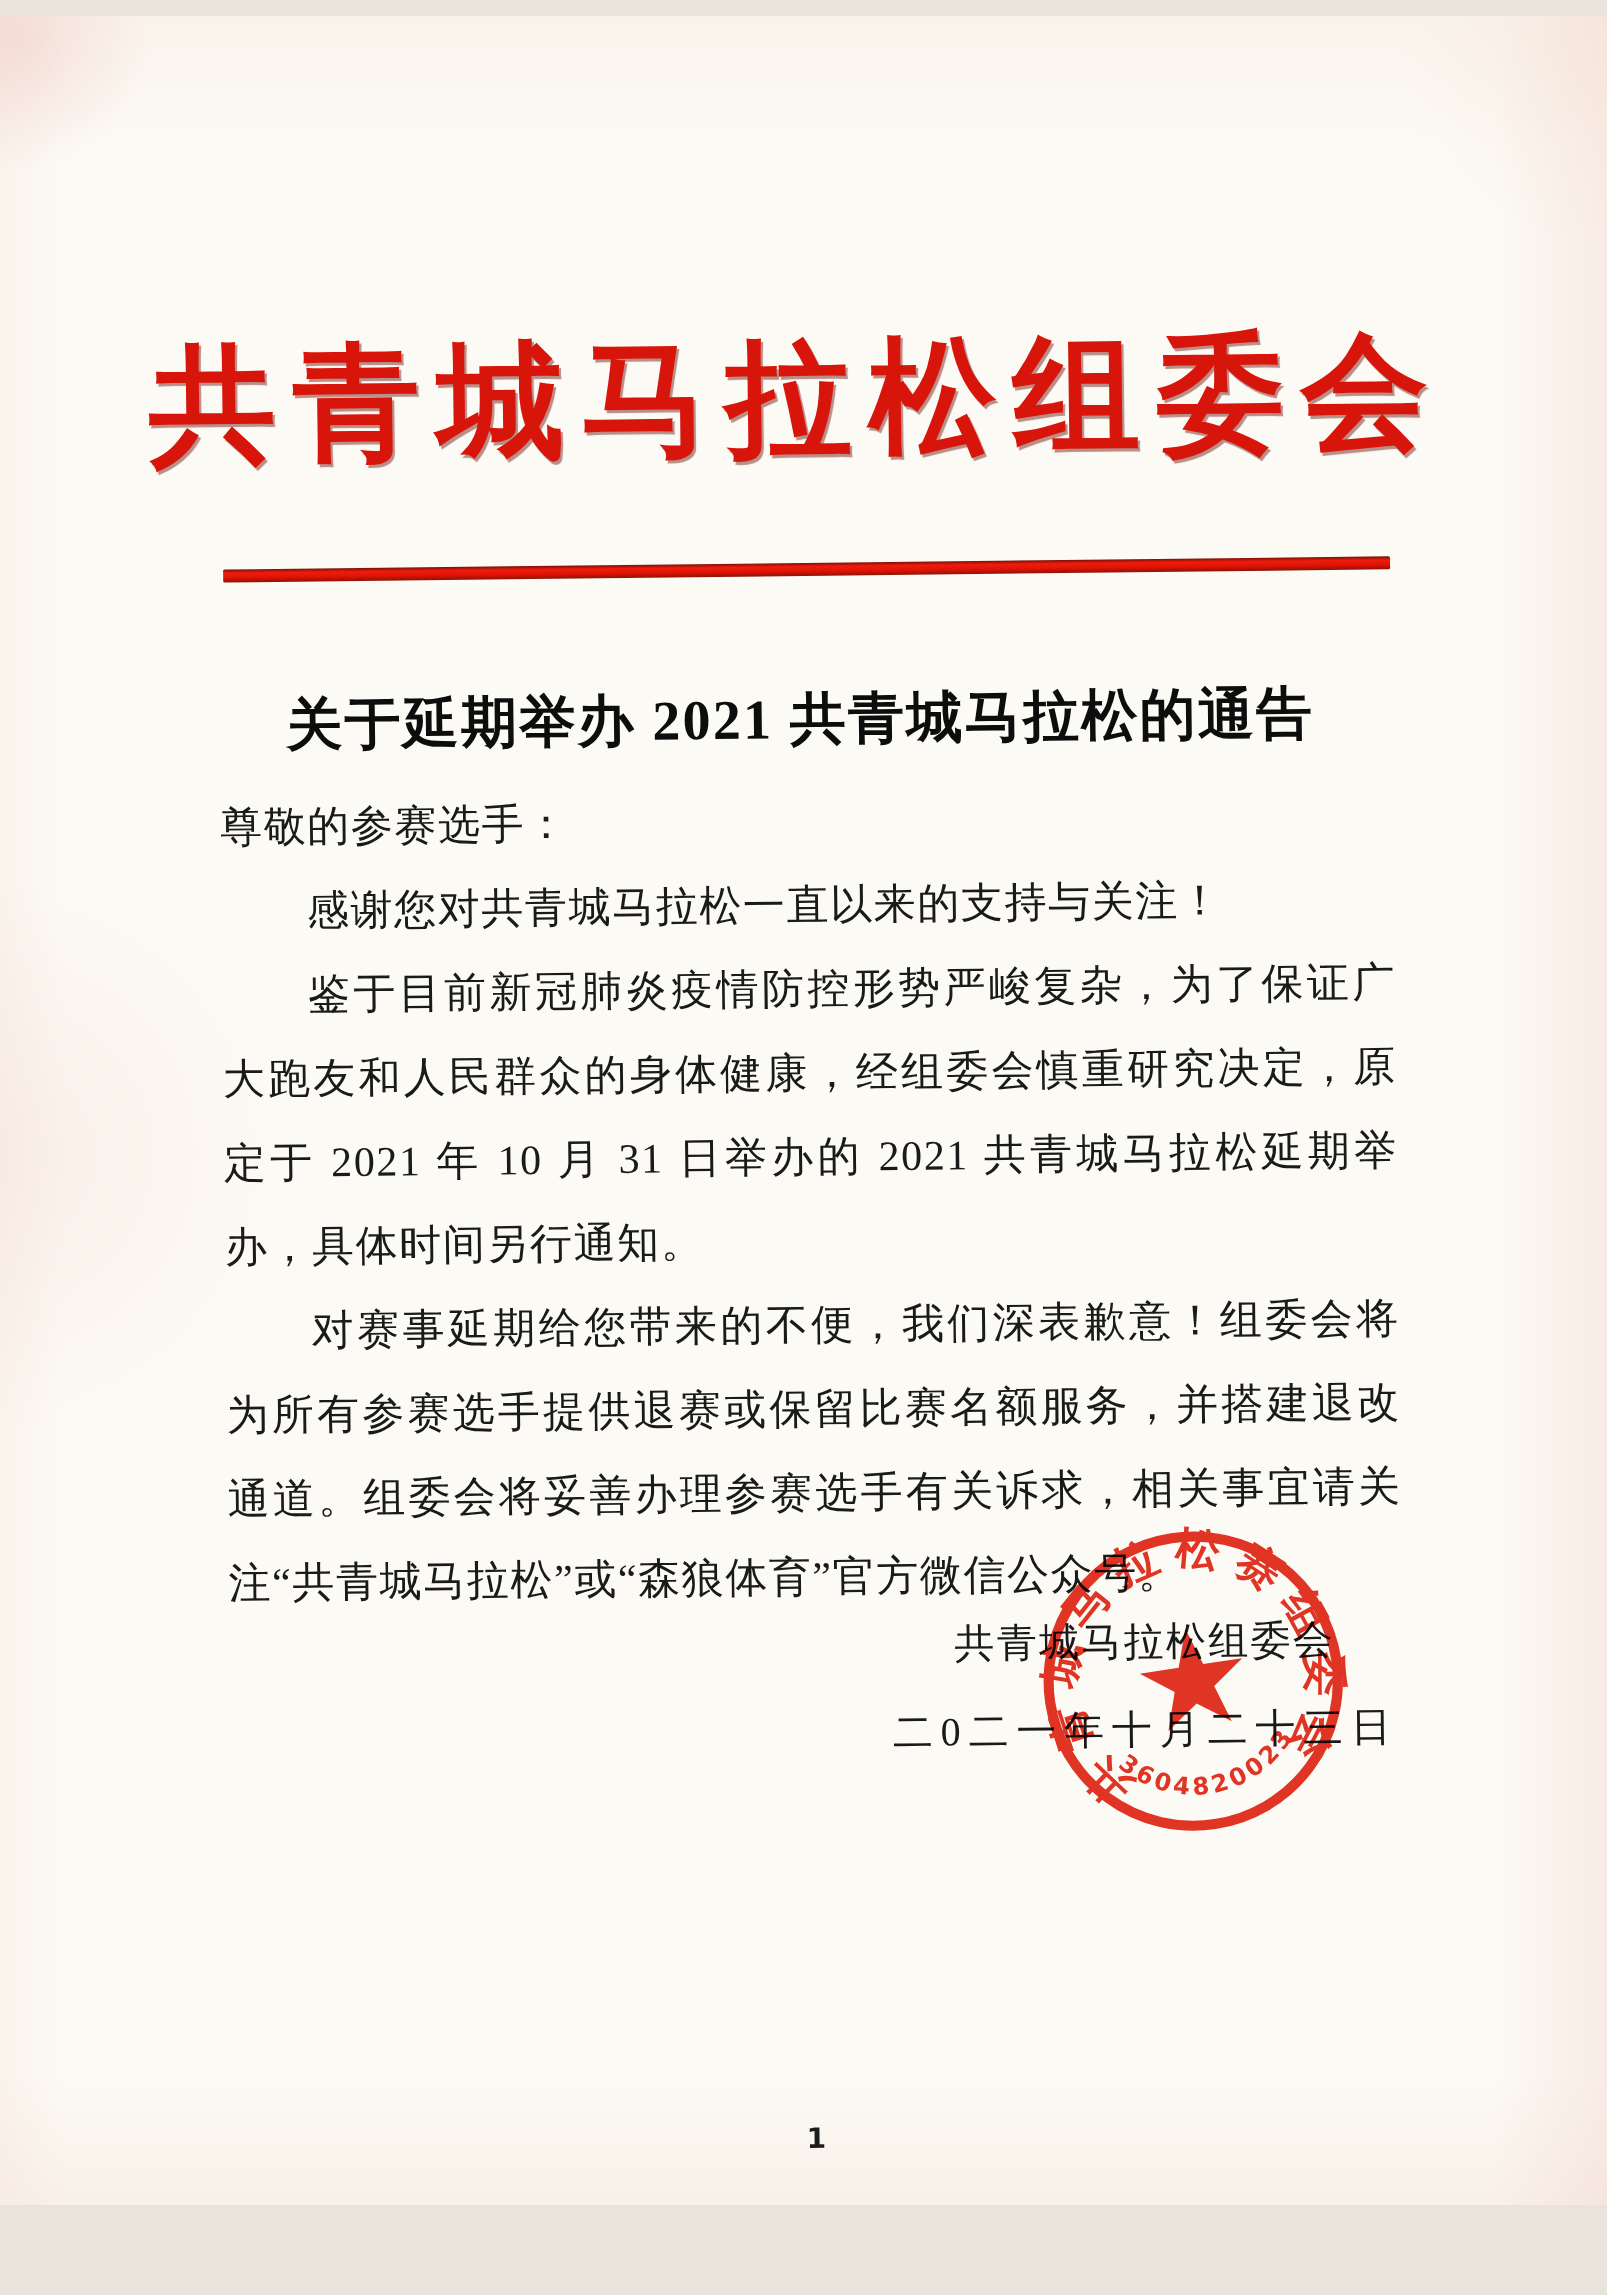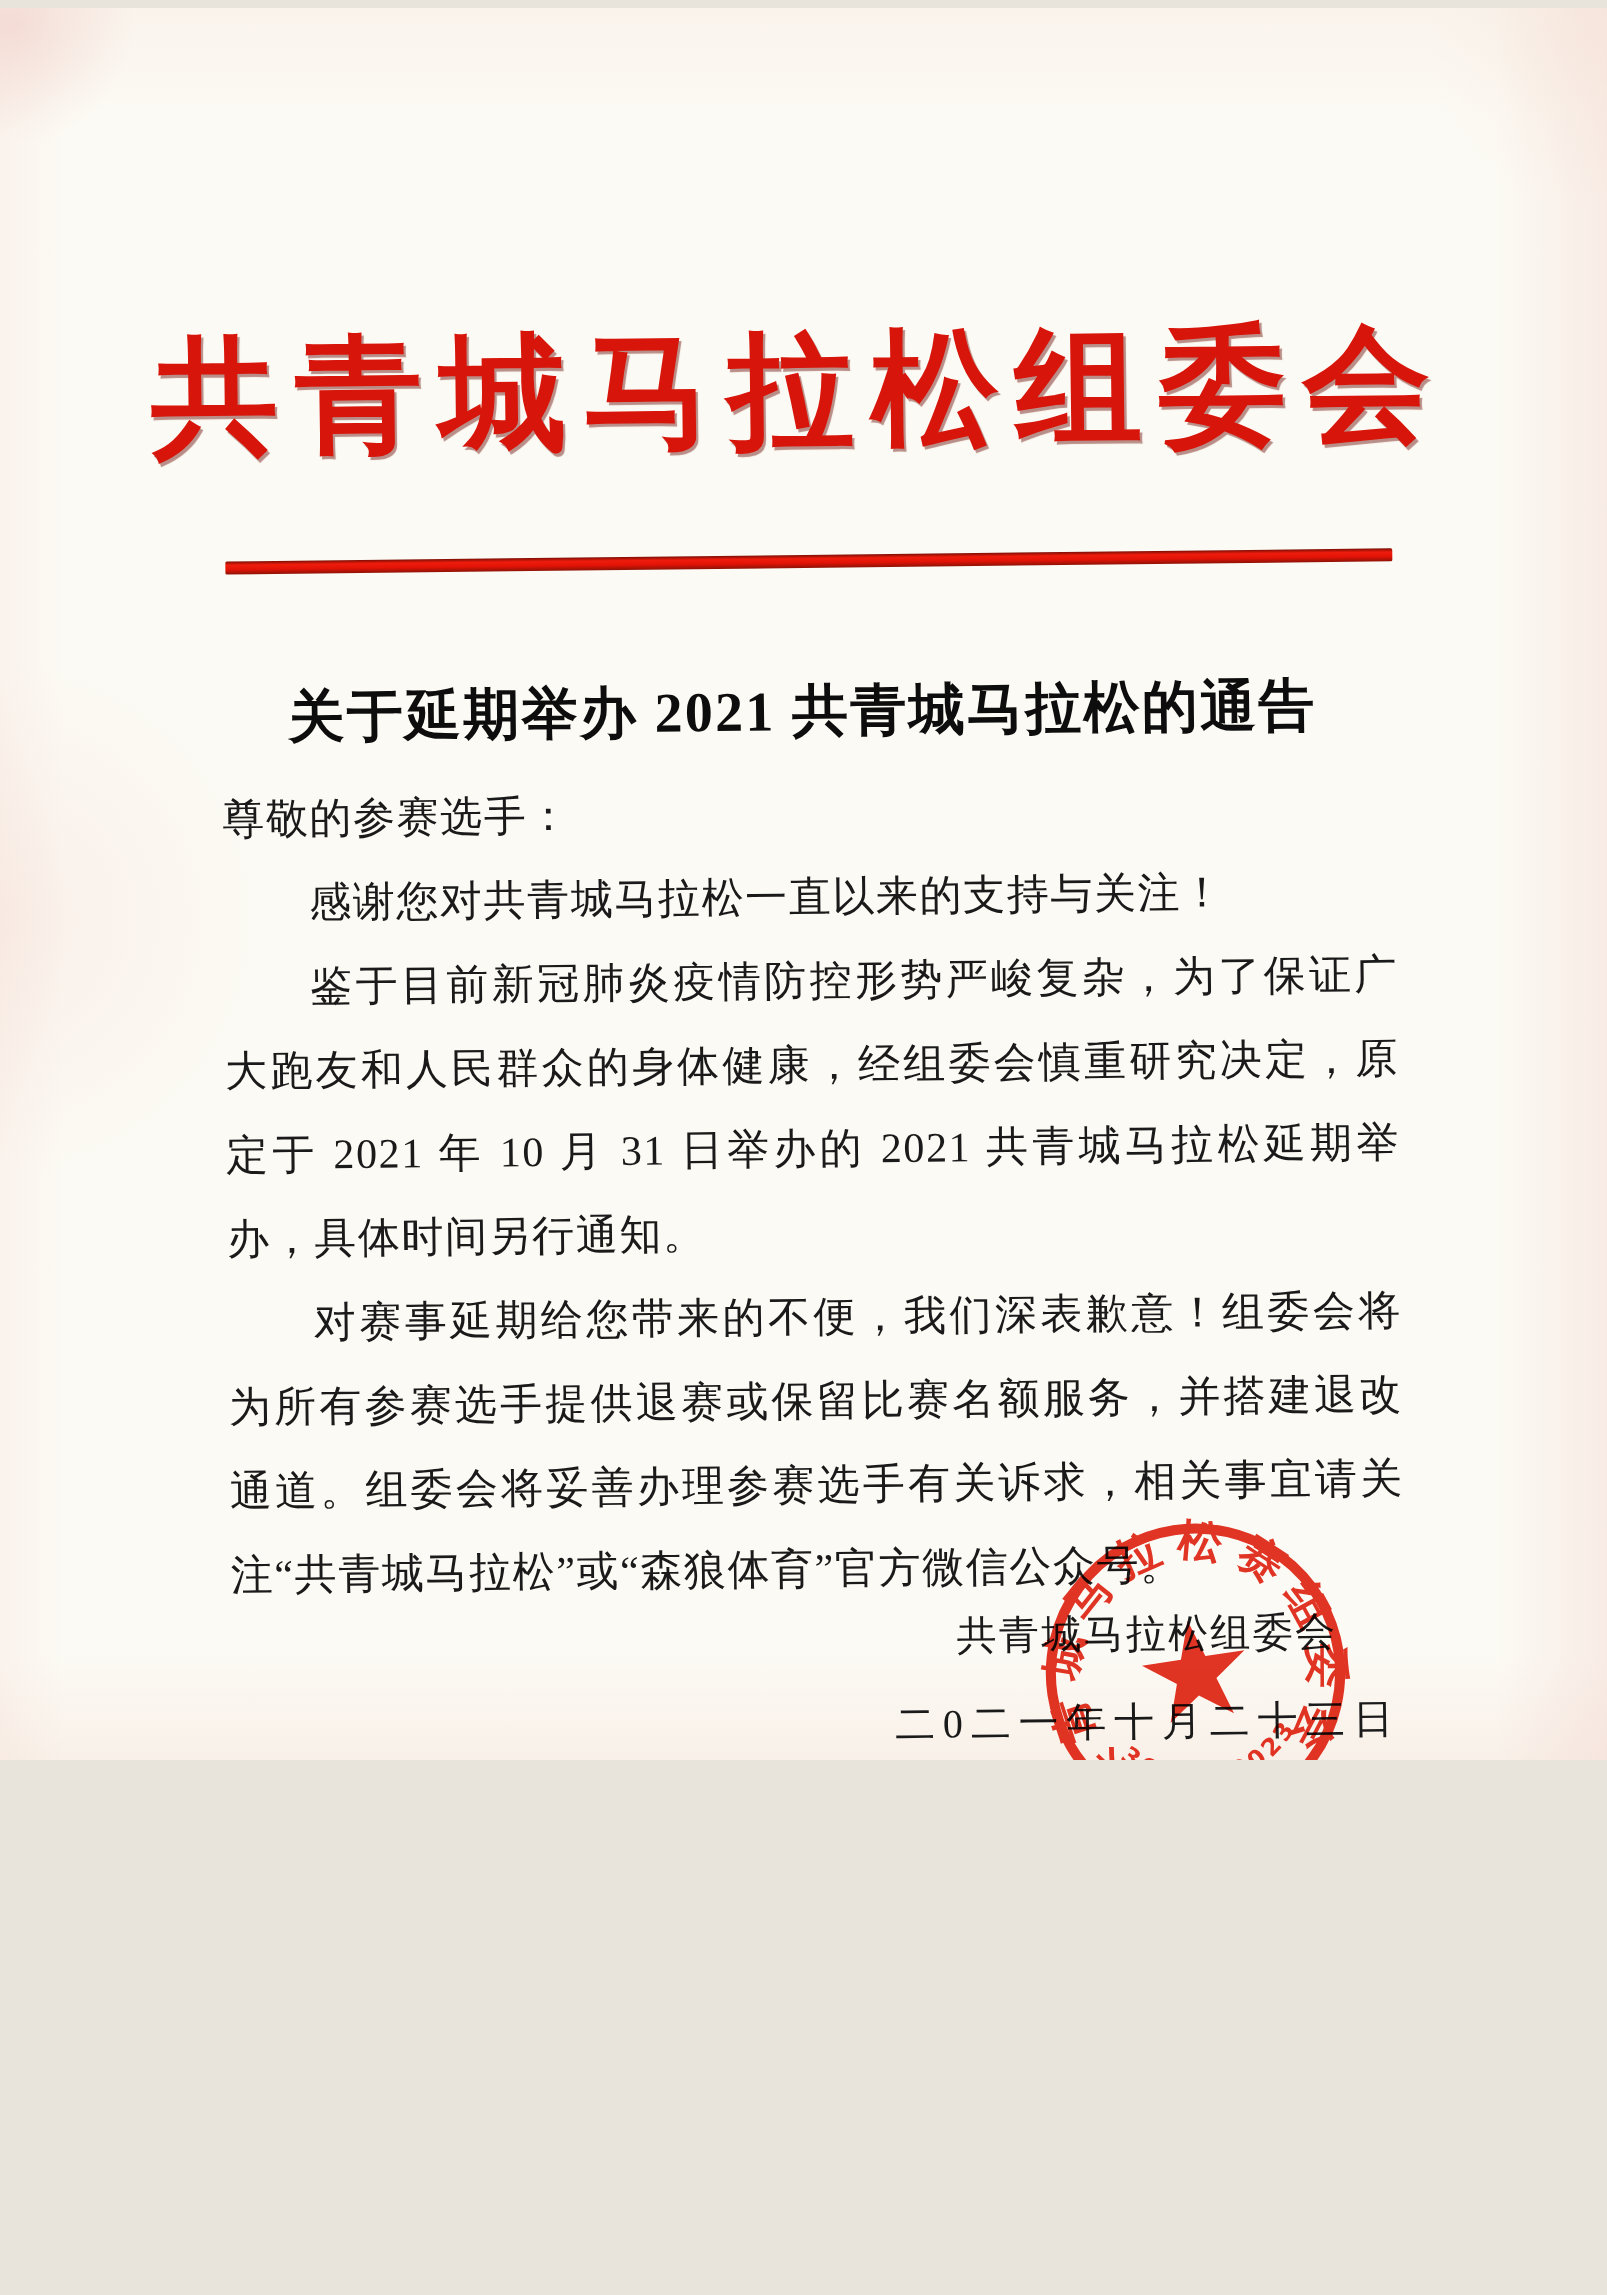--- a/index.html
+++ b/index.html
@@ -1,21 +1,21 @@
 <!DOCTYPE html>
 <html style="font-size:12.5px"><head>
 <meta charset="utf-8">
 <style>
   * { margin: 0; padding: 0; box-sizing: border-box; }
   html, body { background: #e8e4dc; }
   .page {
     position: relative;
     width: 1607px;
-    height: 1752px;
-    margin: 8px auto;
+    height: 2189px;
+    margin: 16px auto;
     overflow: hidden;
     background:
       radial-gradient(circle at 1% 1%, rgba(238,196,190,0.45) 0%, rgba(238,196,190,0) 5%),
       radial-gradient(circle at 99% 2%, rgba(244,224,210,0.35) 0%, rgba(244,224,210,0) 7%),
       radial-gradient(circle at 0% 52%, rgba(242,208,200,0.28) 0%, rgba(242,208,200,0) 14%),
       linear-gradient(90deg, rgba(244,214,206,0.20) 0%, rgba(244,214,206,0) 4%, rgba(244,214,206,0) 93%, rgba(240,202,196,0.30) 100%),
       linear-gradient(180deg, rgba(247,236,228,0.5) 0%, rgba(247,236,228,0) 6%, rgba(247,236,228,0) 94%, rgba(243,226,216,0.4) 100%),
       #fcfaf4;
     font-family: "Liberation Serif", "DejaVu Serif", serif;
     color: #161616;

